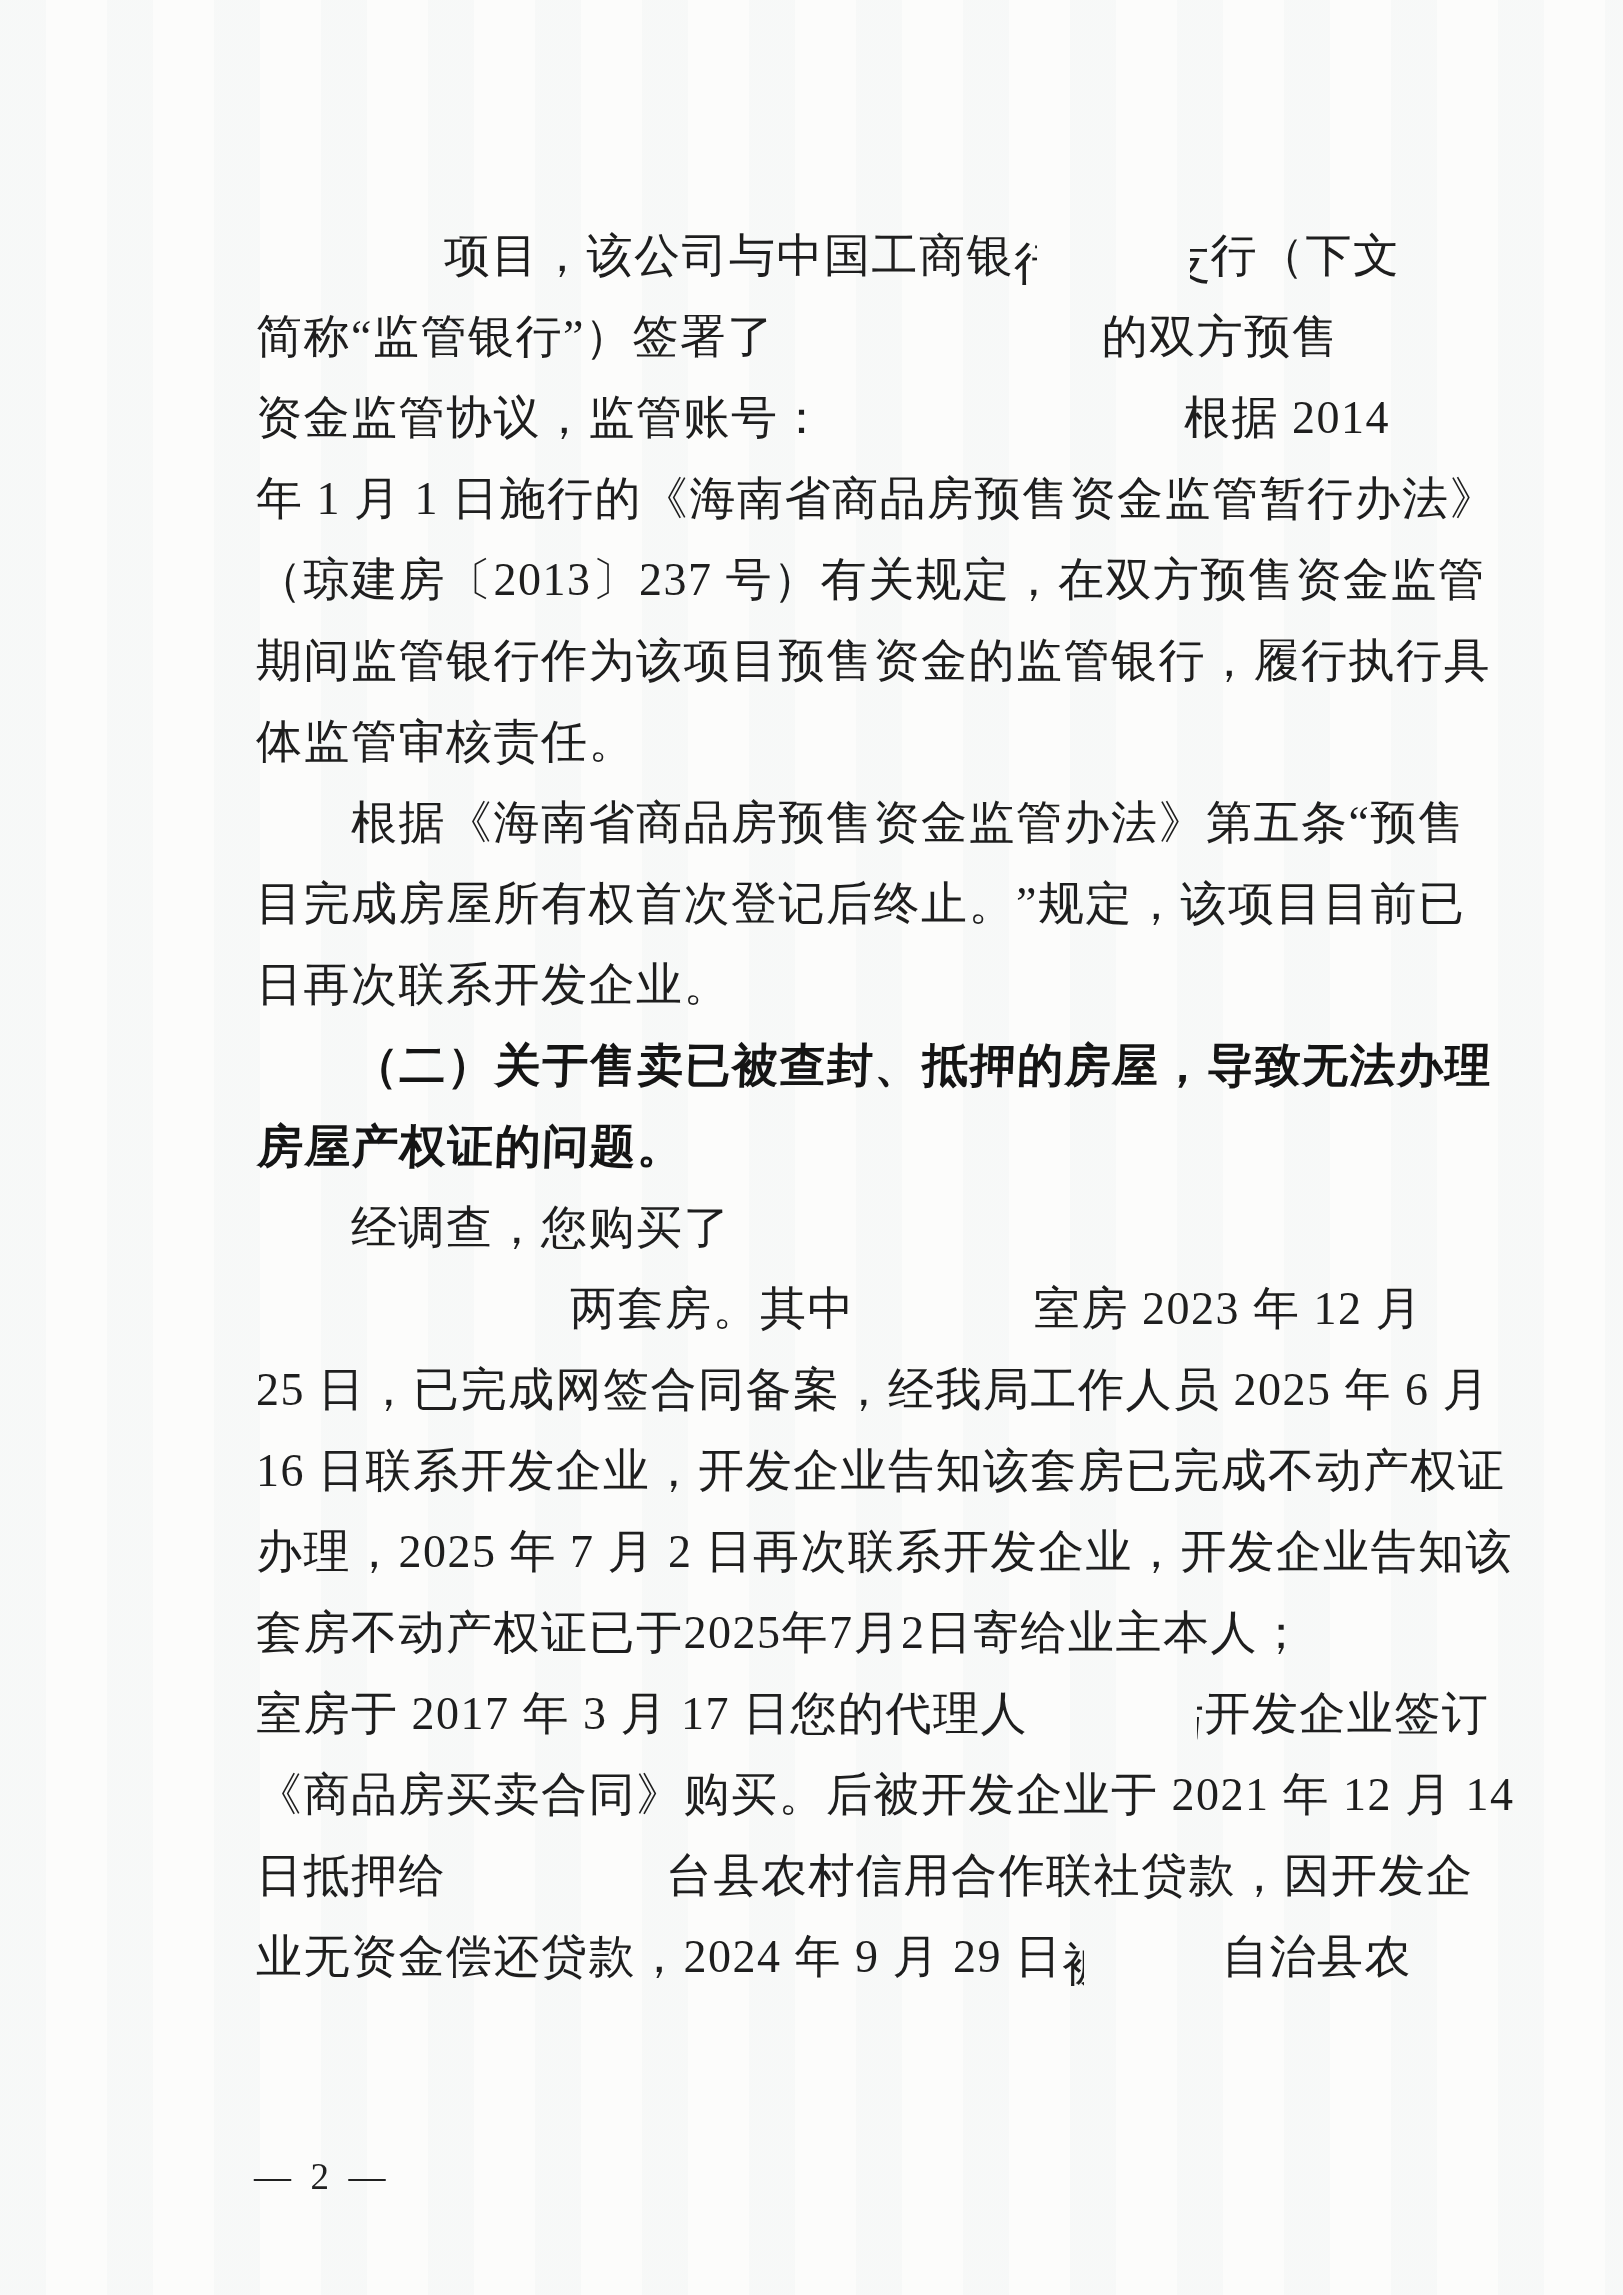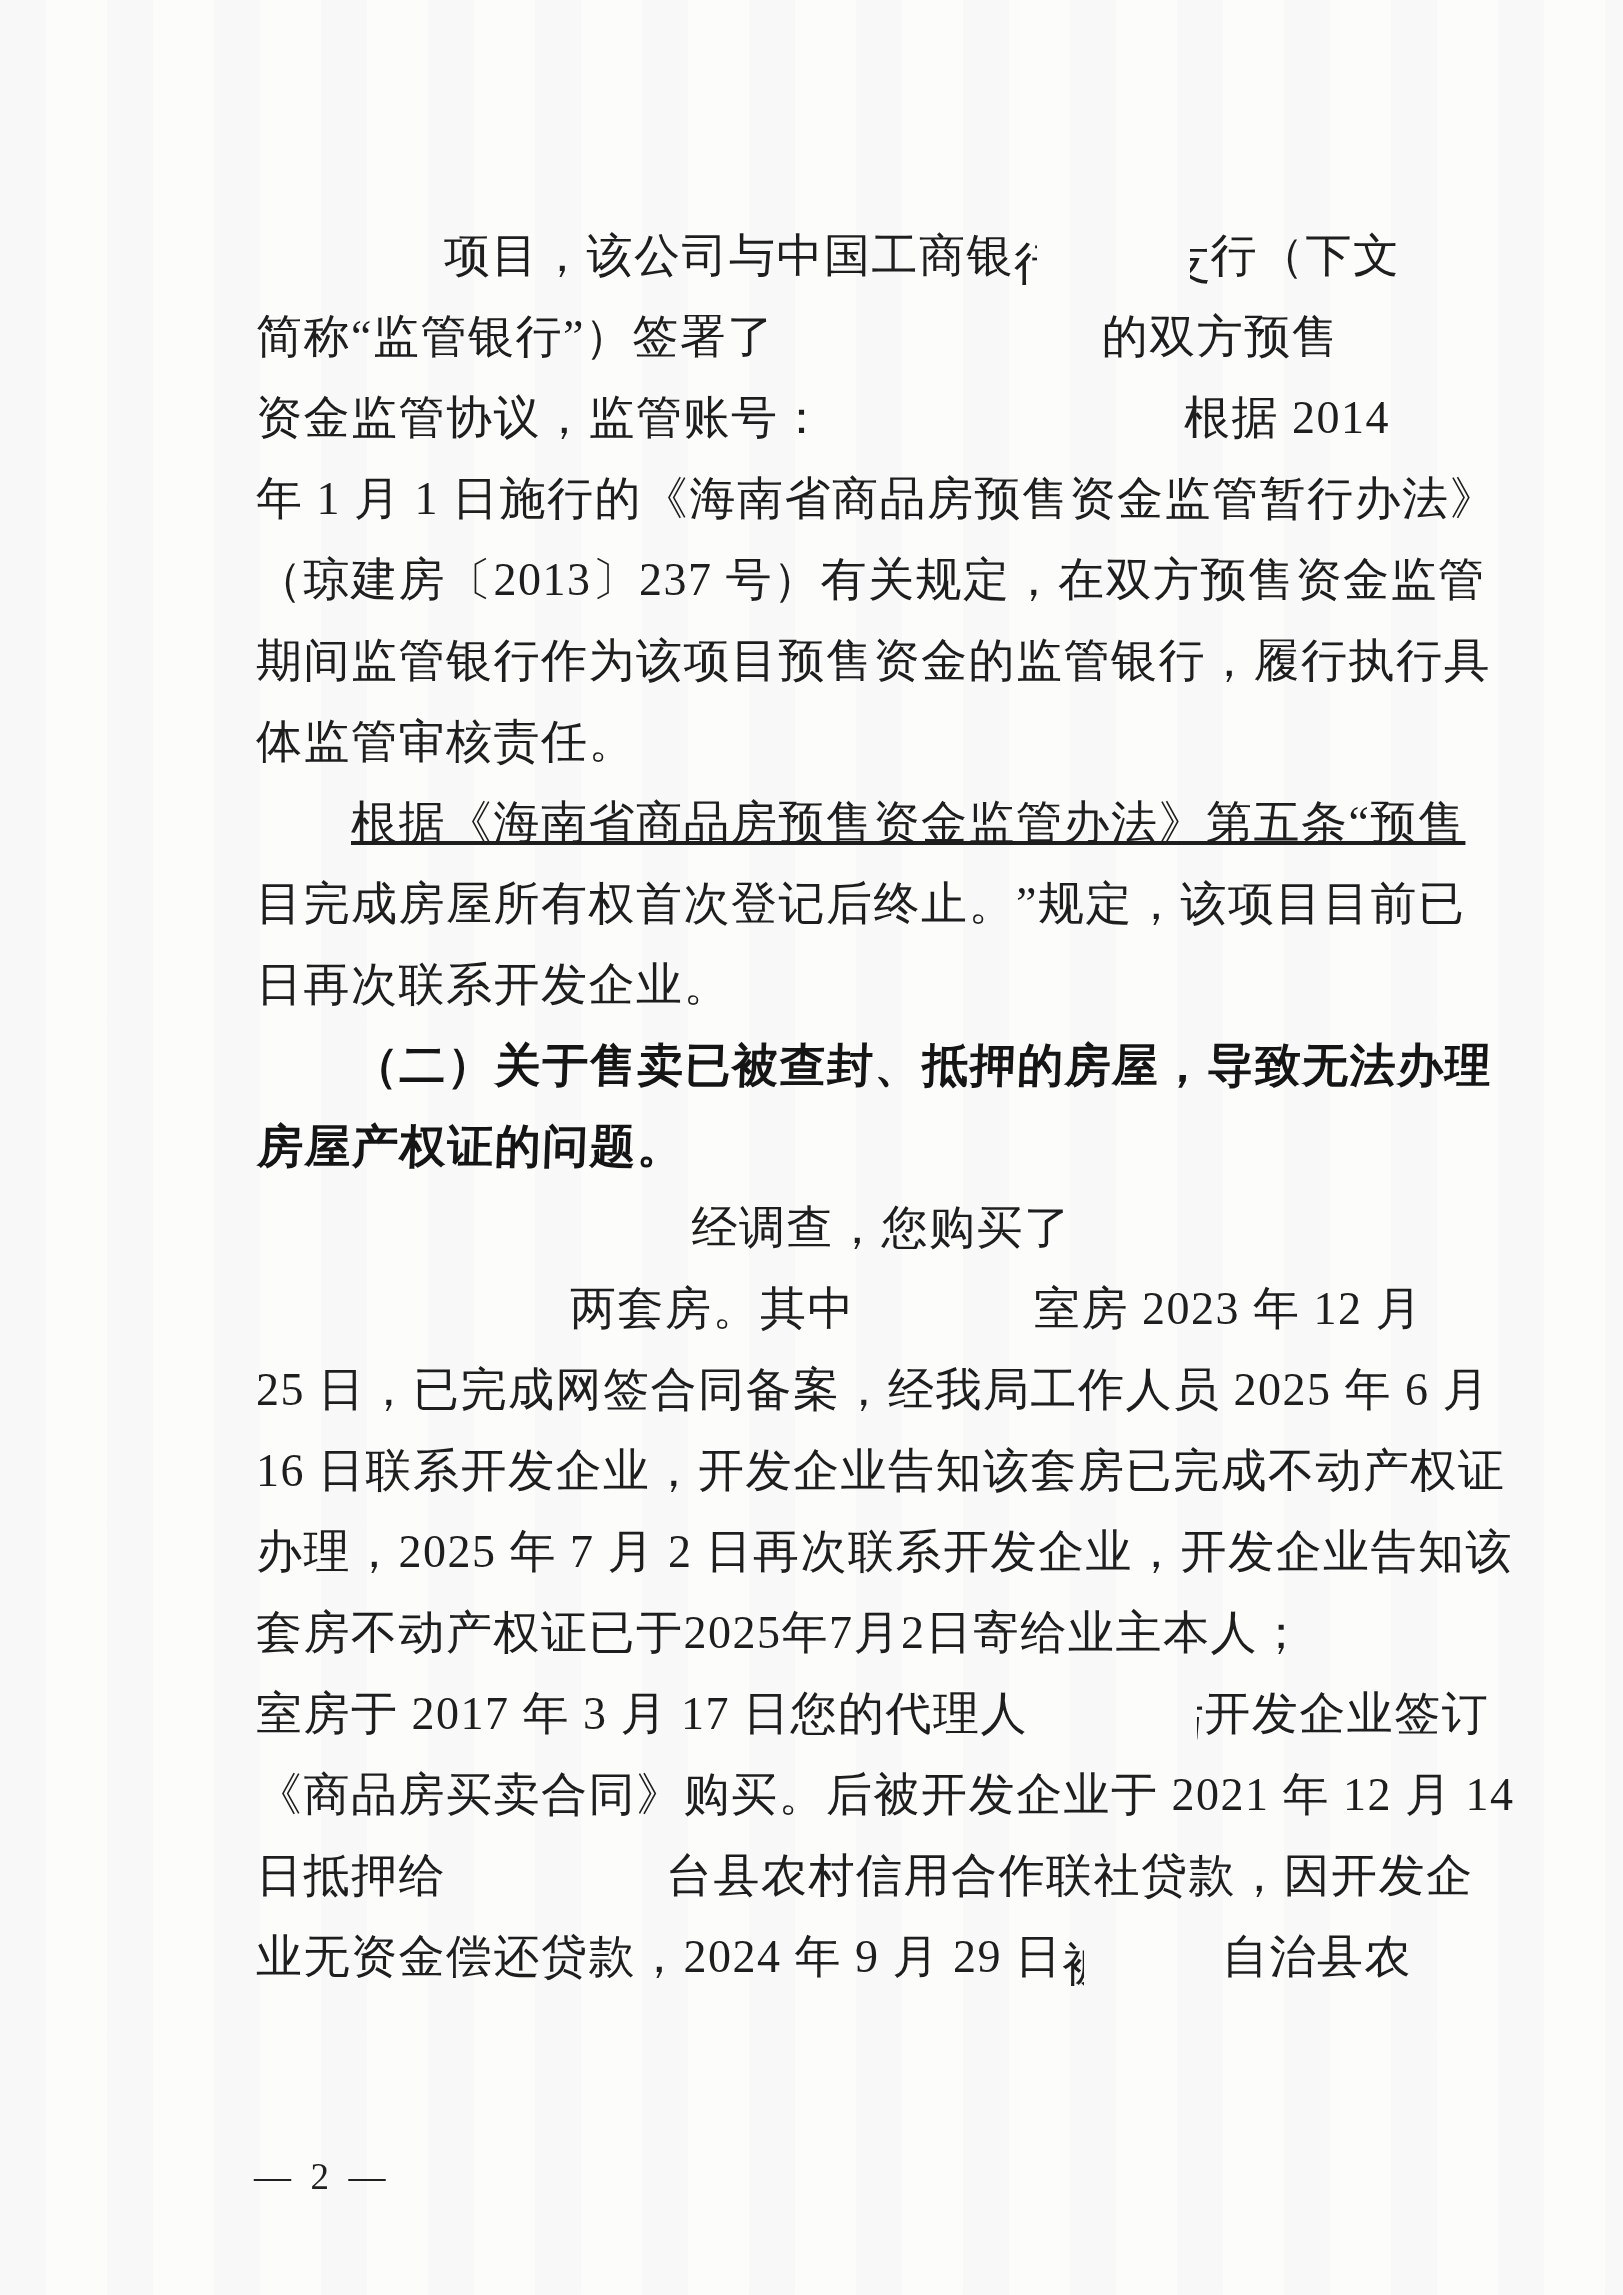--- a/index.html
+++ b/index.html
@@ -68,26 +68,26 @@
 
 <div class="page">
   <div class="text-body" id="text-body">
       <div class="line" style="padding-left: 188px;"><span class="seg">项目，该公司与中国工商银</span><span class="clip" style="width: 23px;"><span>行</span></span><span class="gap" style="width: 153px;"></span><span class="clip" style="width: 20.5px;"><span style="margin-left: -25.6px;">支</span></span><span class="seg">行（下文</span></div>
       <div class="line"><span class="seg">简称“监管银行”）签署了</span><span class="gap" style="width: 327px;"></span><span class="seg">的双方预售</span></div>
       <div class="line"><span class="seg">资金监管协议，监管账号：</span><span class="gap" style="width: 358px;"></span><span class="seg">根据 2014</span></div>
       <div class="line"><span class="seg">年 1 月 1 日施行的《海南省商品房预售资金监管暂行办法》</span></div>
       <div class="line"><span class="seg">（琼建房〔2013〕237 号）有关规定，在双方预售资金监管</span></div>
       <div class="line"><span class="seg">期间监管银行作为该项目预售资金的监管银行，履行执行具</span></div>
       <div class="line"><span class="seg">体监管审核责任。</span></div>
-      <div class="line" style="padding-left: 95px; text-decoration: underline;"><span class="seg">根据《海南省商品房预售资金监管办法》第五条“预售</span></div>
+      <div class="line" style="padding-left: 95px;"><span class="seg">根据《海南省商品房预售资金监管办法》第五条“预售</span></div>
       <div class="line"><span class="seg">目完成房屋所有权首次登记后终止。”规定，该项目目前已</span></div>
       <div class="line"><span class="seg">日再次联系开发企业。</span></div>
       <div class="line bold" style="padding-left: 95px;"><span class="seg">（二）关于售卖已被查封、抵押的房屋，导致无法办理</span></div>
       <div class="line bold"><span class="seg">房屋产权证的问题。</span></div>
-      <div class="line" style="padding-left: 95px; text-align: center;"><span class="seg">经调查，您购买了</span></div>
+      <div class="line" style="padding-left: 95px;"><span class="seg">经调查，您购买了</span></div>
       <div class="line" style="padding-left: 314px;"><span class="seg">两套房。其中</span><span class="gap" style="width: 179px;"></span><span class="seg">室房 2023 年 12 月</span></div>
       <div class="line"><span class="seg">25 日，已完成网签合同备案，经我局工作人员 2025 年 6 月</span></div>
       <div class="line"><span class="seg">16 日联系开发企业，开发企业告知该套房已完成不动产权证</span></div>
       <div class="line"><span class="seg">办理，2025 年 7 月 2 日再次联系开发企业，开发企业告知该</span></div>
       <div class="line"><span class="seg">套房不动产权证已于2025年7月2日寄给业主本人；</span></div>
       <div class="line"><span class="seg">室房于 2017 年 3 月 17 日您的代理人</span><span class="gap" style="width: 169px;"></span><span class="clip" style="width: 7.2px;"><span style="margin-left: -39px;">与</span></span><span class="seg">开发企业签订</span></div>
       <div class="line"><span class="seg">《商品房买卖合同》购买。后被开发企业于 2021 年 12 月 14</span></div>
       <div class="line"><span class="seg">日抵押给</span><span class="gap" style="width: 220px;"></span><span class="seg">台县农村信用合作联社贷款，因开发企</span></div>
       <div class="line"><span class="seg">业无资金偿还贷款，2024 年 9 月 29 日</span><span class="clip" style="width: 21.5px;"><span>被</span></span><span class="gap" style="width: 138px;"></span><span class="seg">自治县农</span></div>
     </div>

